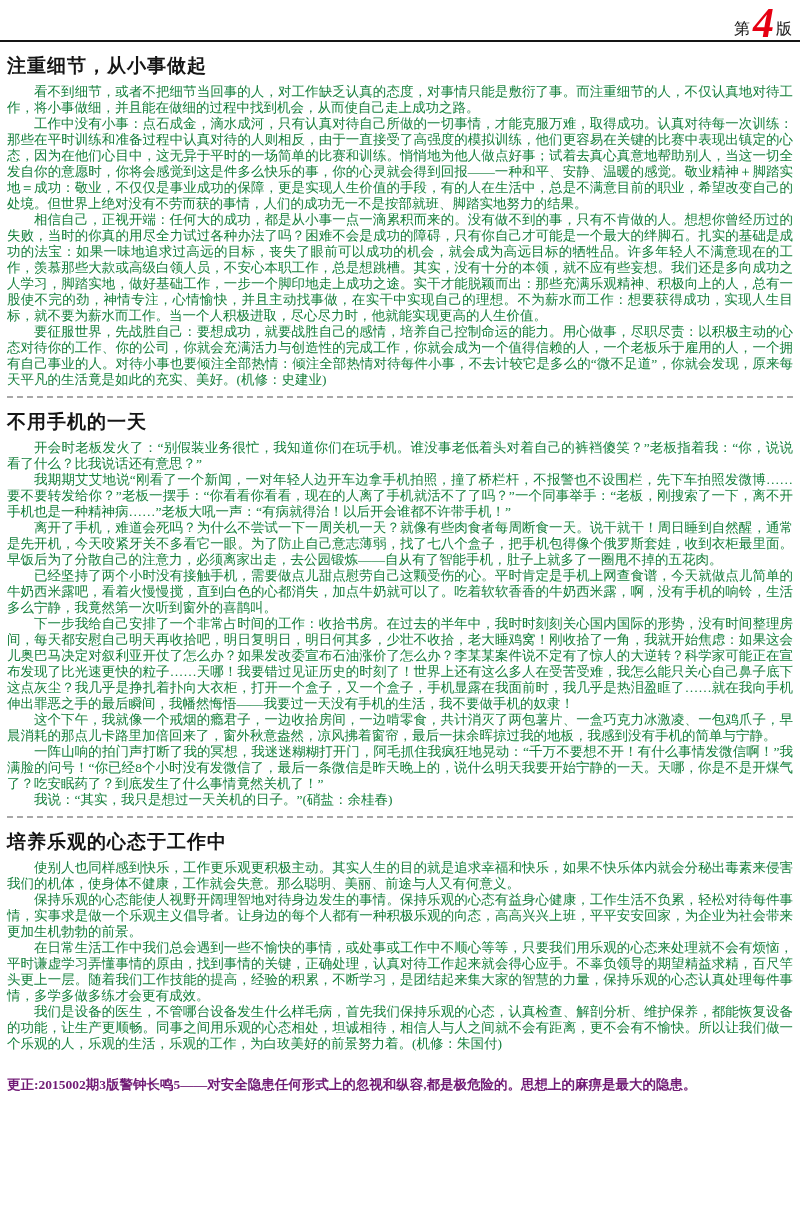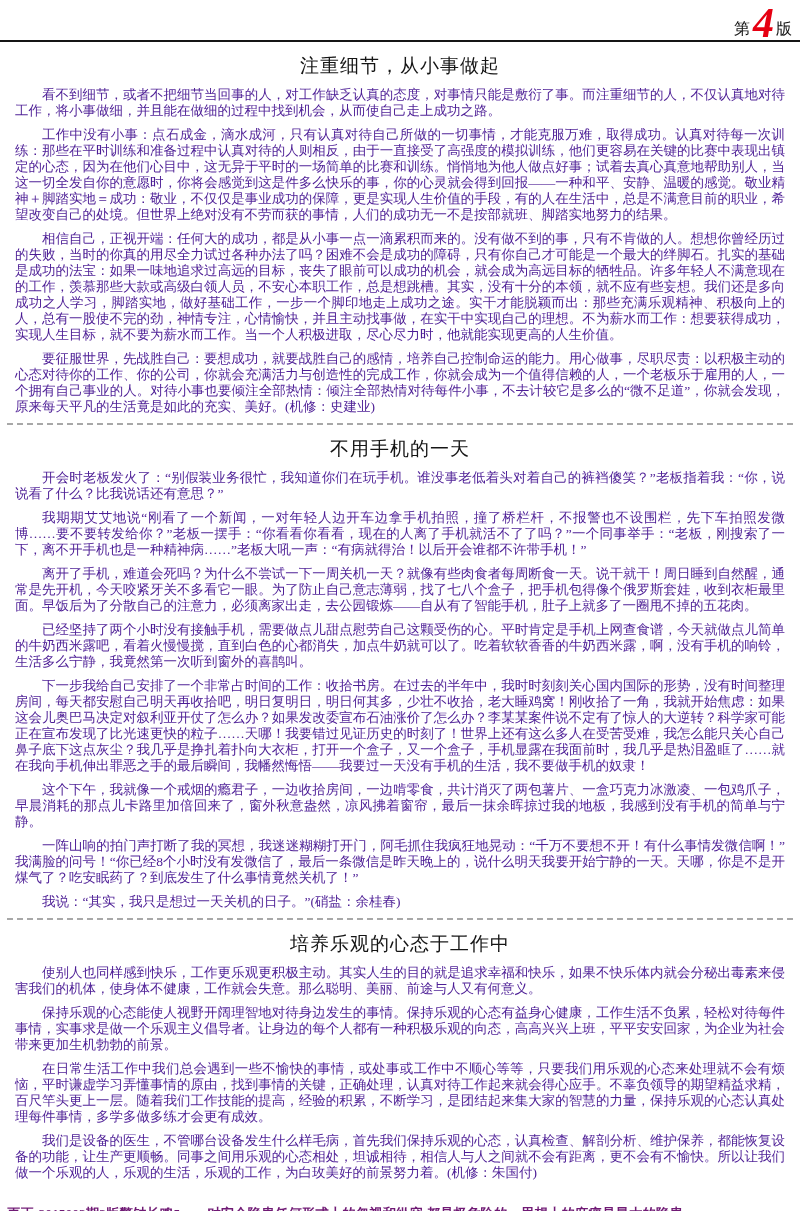--- a/index.html
+++ b/index.html
@@ -27,34 +27,34 @@
     font-weight: bold;
     font-style: italic;
     color: #e60012;
     line-height: 0.82;
     margin: 0 3px;
     letter-spacing: -1px;
   }
   
   .page-content { padding: 0 7px; }
   .article-title {
-    text-align: center;
+    text-align: left;
     font-size: 19px;
-    font-weight: 400;
+    font-weight: 700;
     margin: 11px 0 5px 0;
     letter-spacing: 1px;
     color: #151515;
   }
   .article-body p {
-    margin: 8px;
+    margin: 0;
     font-size: 13.5px;
     line-height: 16px;
     text-align: justify;
     text-indent: 2em;
-    color: #4c1d95;
+    color: #15803d;
   }
   .separator {
     border: 0;
     border-top: 2px dashed #a8a8a8;
     margin: 8px 0 0 0;
     height: 0;
   }
   .correction {
     margin: 24px 0 0 0;
     font-size: 13.5px;

